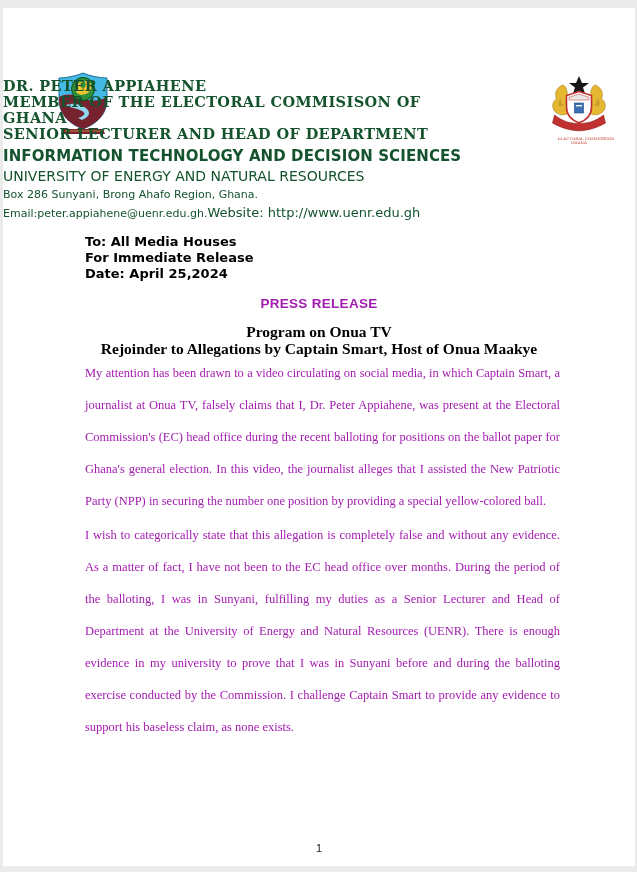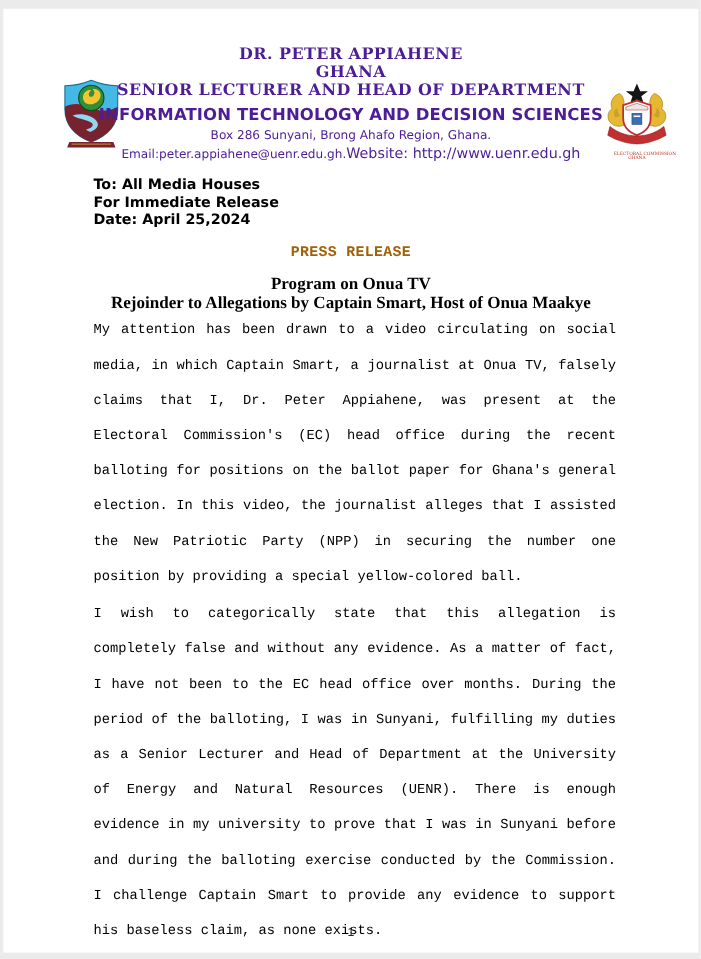--- a/index.html
+++ b/index.html
@@ -16,21 +16,21 @@
   }
   
   .logo-left{position:absolute;left:52px;top:64px;width:56px;height:64px;}
   .logo-right{position:absolute;right:24px;top:68px;width:64px;text-align:center;}
   .ec-caption{
     color:#c0392b;font-family:"DejaVu Serif",serif;
     font-size:6px;line-height:6px;transform:scale(0.66);transform-origin:50% 0;
     margin-top:1px;white-space:nowrap;
   }
   
-  .header-block{position:relative;margin:0;padding-top:34px;text-align:center;color:#4c1d95;}
+  .header-block{position:relative;margin:0;padding-top:70px;color:#14532d;}
   .h-slab{
     font-family:"DejaVu Serif",serif;font-weight:700;
     font-size:14.5px;line-height:16px;letter-spacing:.4px;
   }
   .h-dept{
     font-family:"DejaVu Sans",sans-serif;font-weight:700;
     font-size:15px;line-height:17px;margin-top:6px;letter-spacing:.1px;
   }
   .h-univ{
     font-family:"DejaVu Sans",sans-serif;font-weight:400;
@@ -57,22 +57,22 @@
   
   .doc-title{
     margin-top:12px;text-align:center;color:#000;
     font-family:"Liberation Serif",serif;font-weight:700;
     font-size:15.5px;line-height:17px;
   }
   
   .body-text{margin:0 75px 0 82px;}
   .body-text p{
     margin:0 0 2px 0;
-    font-family:Liberation Mono, monospace;
-    font-size:12.5px;line-height:32px;color:#000000;
+    font-family:Liberation Serif, serif;
+    font-size:12.5px;line-height:32px;color:#a21caf;
     text-align:justify;text-justify:inter-word;
   }
   
   .page-footer{
     position:absolute;bottom:12px;left:0;right:0;text-align:center;
     font-family:"Liberation Sans",sans-serif;font-size:11px;color:#222;
   }
 </style>
 </head>
 <body>
@@ -107,36 +107,38 @@
       <path d="M5.5 39 C14 45.5 21 47.5 30 47.5 C39 47.5 46 45.5 54.5 39 L56.5 47 C47 52.5 37 54.8 30 54.8 C23 54.8 13 52.5 3.5 47 Z" fill="#c03030" stroke="#8f1f1f" stroke-width="0.6"></path>
     </svg>
     <div class="ec-caption">
       <div>ELECTORAL COMMISSION</div>
       <div>GHANA</div>
     </div>
   </div>
 
   <div class="header-block">
     <div class="h-slab">DR. PETER APPIAHENE</div>
+    <div class="h-slab">MEMBER OF THE ELECTORAL COMMISISON OF</div>
     <div class="h-slab">GHANA</div>
     <div class="h-slab">SENIOR LECTURER AND HEAD OF DEPARTMENT</div>
     <div class="h-dept">INFORMATION TECHNOLOGY AND DECISION SCIENCES</div>
+    <div class="h-univ">UNIVERSITY OF ENERGY AND NATURAL RESOURCES</div>
     <div class="h-addr">Box 286 Sunyani, Brong Ahafo Region, Ghana.</div>
     <div class="h-contact">
       <span class="h-email">Email:peter.appiahene@uenr.edu.gh.</span><span class="h-web">Website: http://www.uenr.edu.gh</span>
     </div>
   </div>
 
   <div class="meta-block">
     <div>To: All Media Houses</div>
     <div>For Immediate Release</div>
     <div>Date: April 25,2024</div>
   </div>
 
-  <div class="press-release" style="color:#a16207;font-family:Liberation Mono, monospace;">PRESS RELEASE</div>
+  <div class="press-release" style="color:#a21caf;">PRESS RELEASE</div>
 
   <div class="doc-title">
     <div>Program on Onua TV</div>
     <div>Rejoinder to Allegations by Captain Smart, Host of Onua Maakye</div>
   </div>
 
   <div class="body-text">
     <p>My attention has been drawn to a video circulating on social media, in which Captain Smart, a journalist at Onua TV, falsely claims that I, Dr. Peter Appiahene, was present at the Electoral Commission's (EC) head office during the recent balloting for positions on the ballot paper for Ghana's general election. In this video, the journalist alleges that I assisted the New Patriotic Party (NPP) in securing the number one position by providing a special yellow-colored ball.</p>
     <p>I wish to categorically state that this allegation is completely false and without any evidence. As a matter of fact, I have not been to the EC head office over months. During the period of the balloting, I was in Sunyani, fulfilling my duties as a Senior Lecturer and Head of Department at the University of Energy and Natural Resources (UENR). There is enough evidence in my university to prove that I was in Sunyani before and during the balloting exercise conducted by the Commission. I challenge Captain Smart to provide any evidence to support his baseless claim, as none exists.</p>
   </div>

